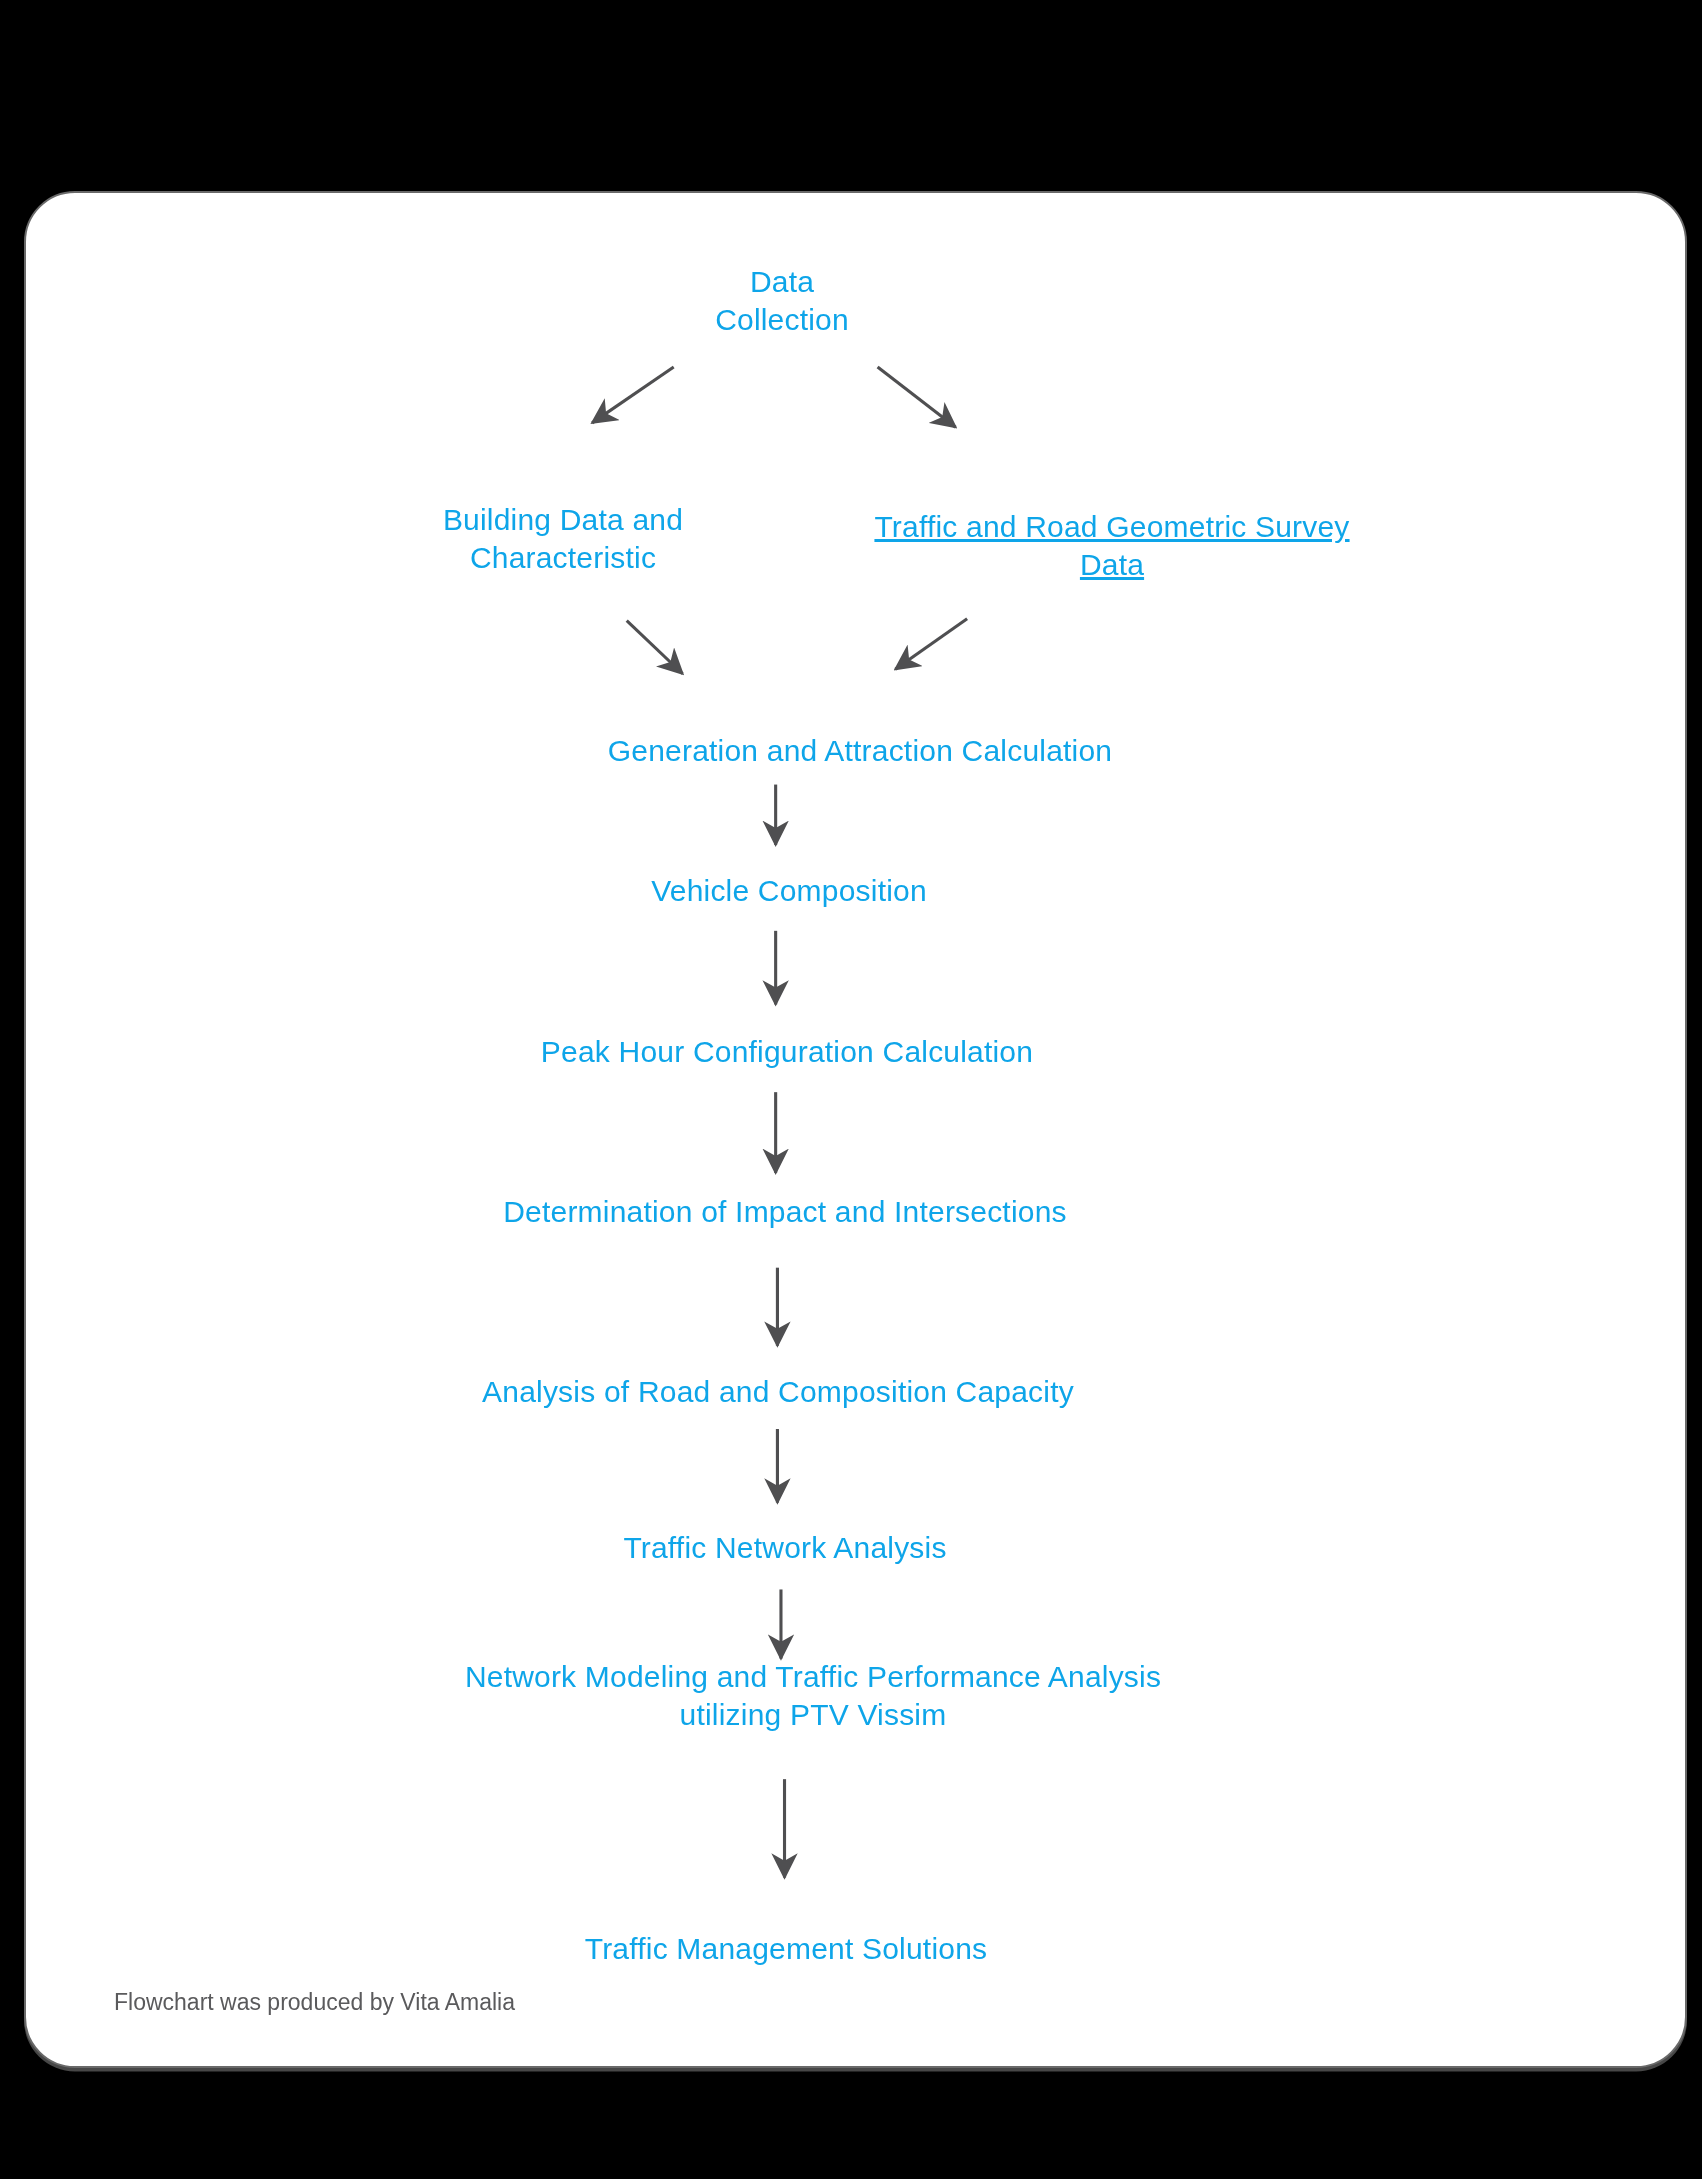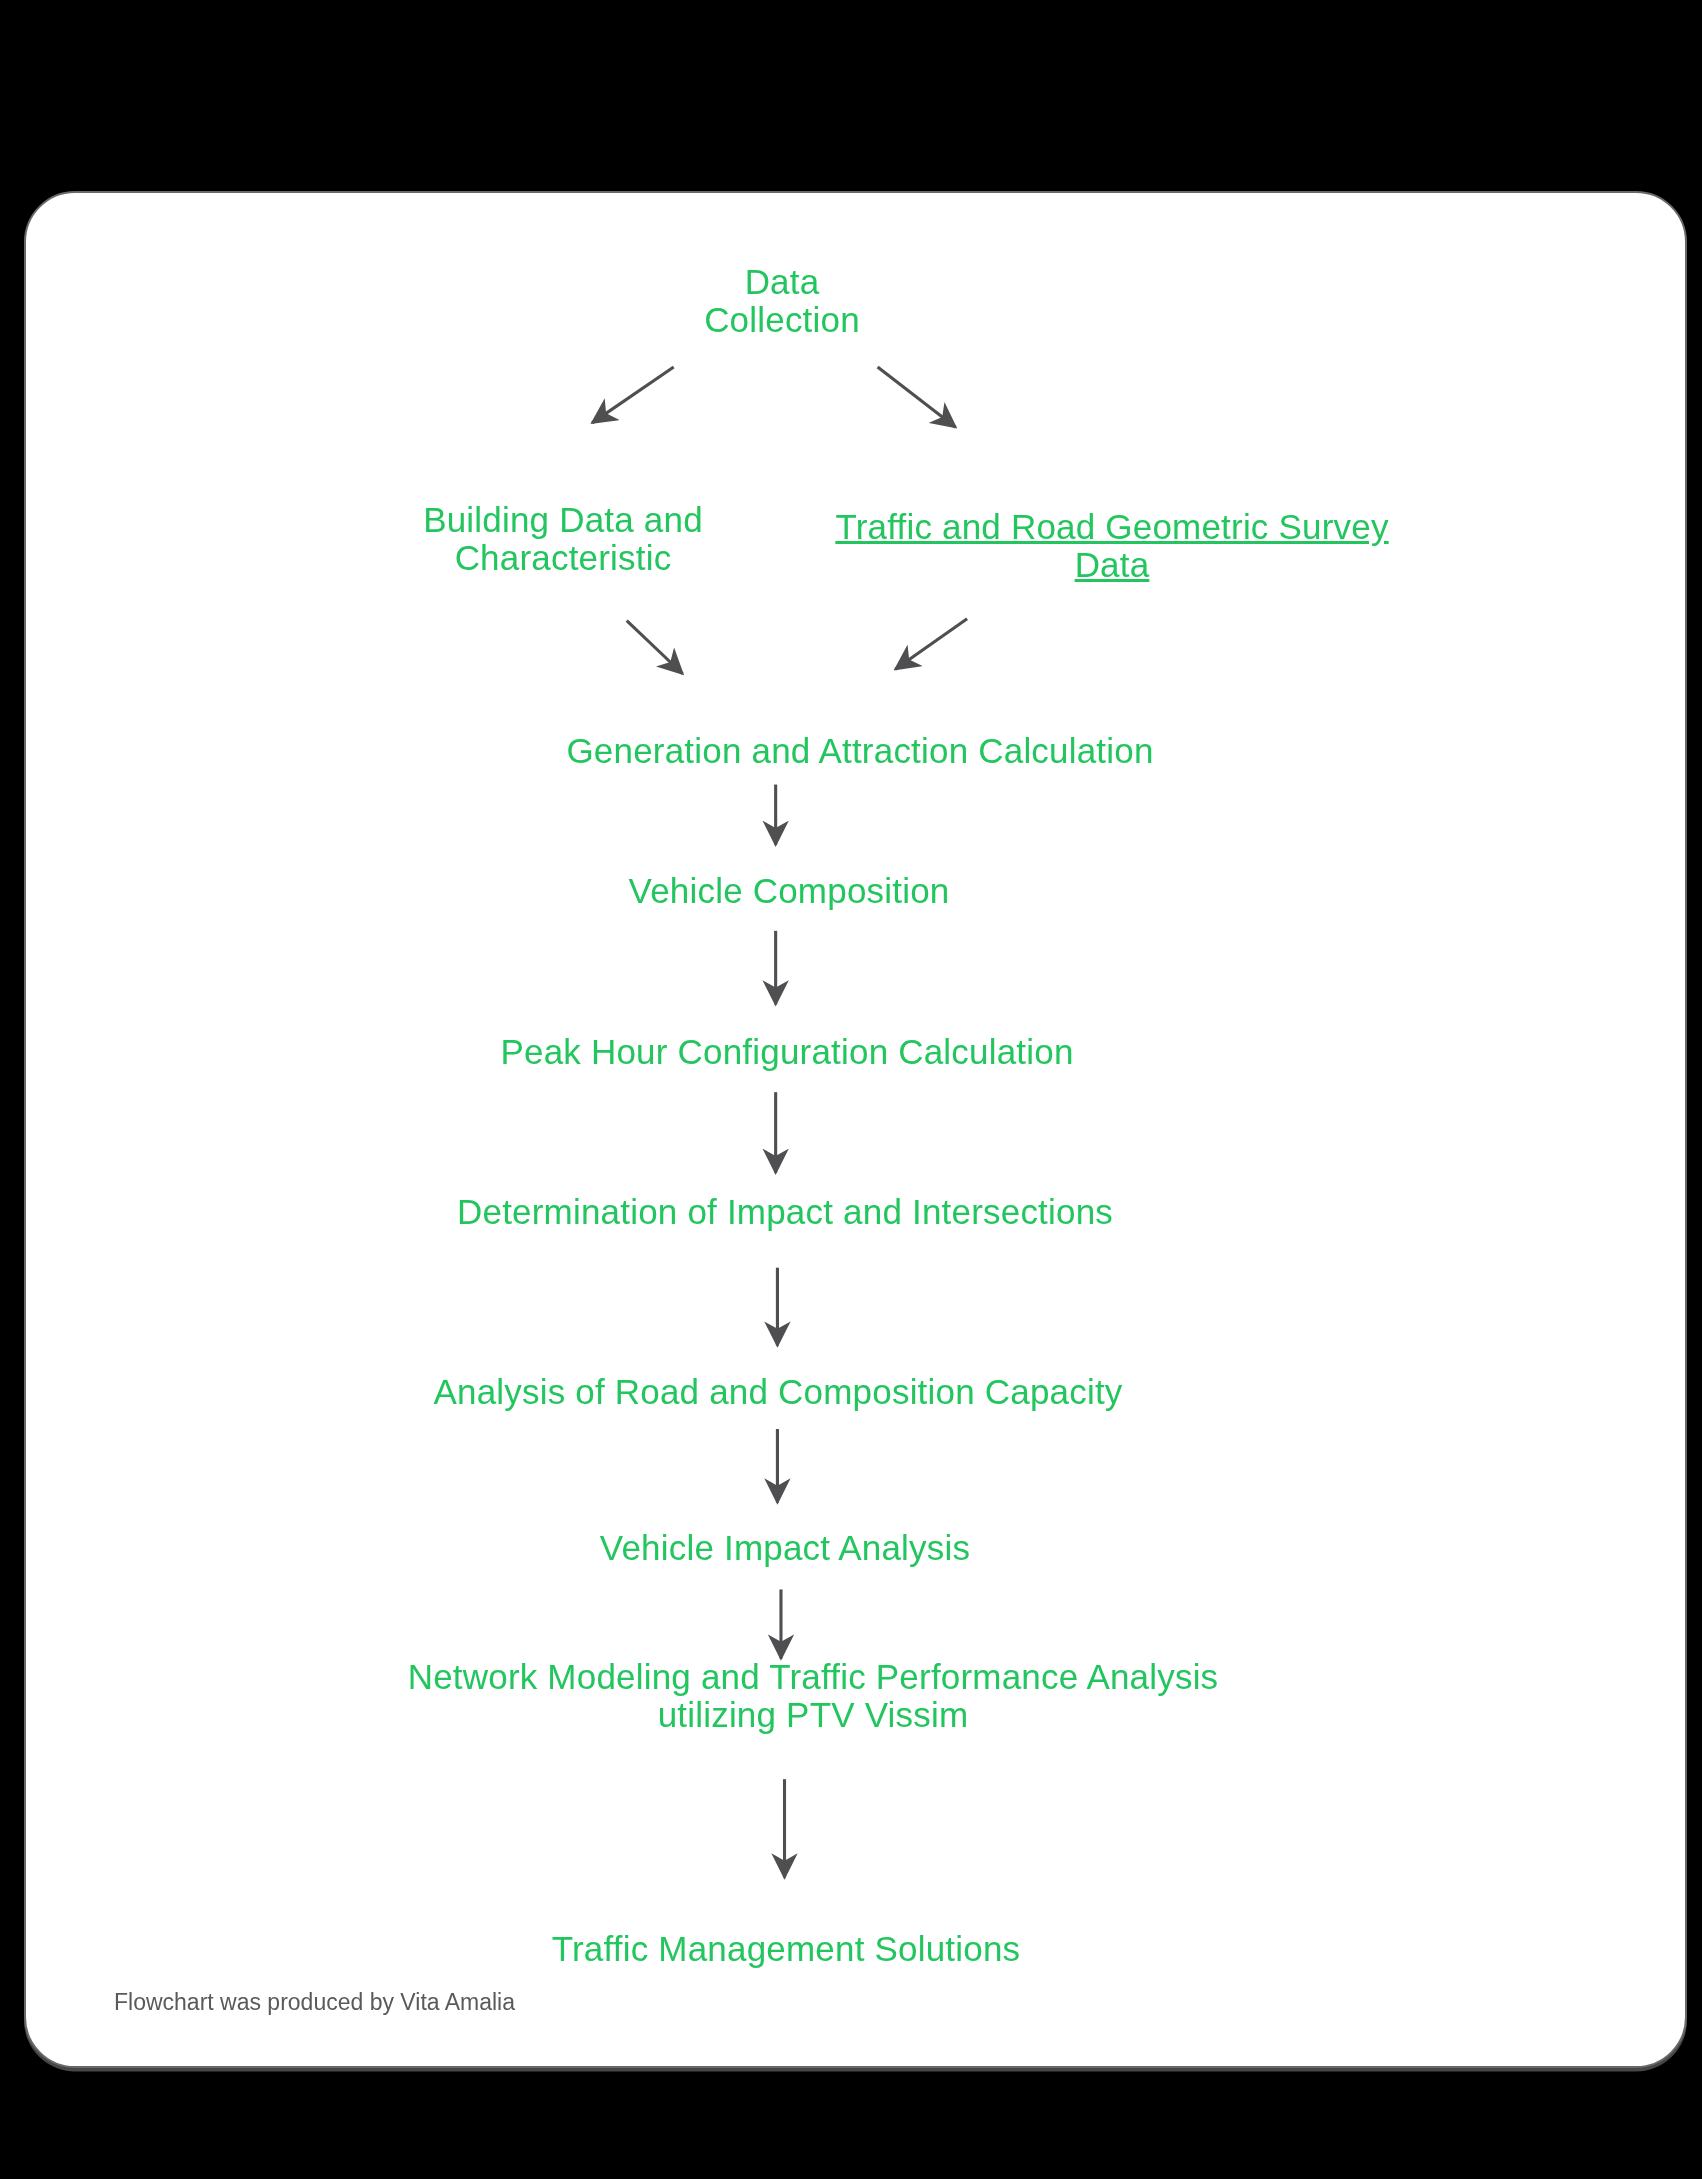--- a/index.html
+++ b/index.html
@@ -20,22 +20,22 @@
     height: 1877px;
     box-sizing: border-box;
     background: #ffffff;
     border: 2.7px solid #696969;
     border-radius: 51px;
     box-shadow: 0 3.5px 0 rgba(130,130,130,0.55);
   }
   .node {
     position: absolute;
     transform: translateX(-50%);
-    color: #22c55e;
-    font-size: 35px;
+    color: #0ea5e9;
+    font-size: 30px;
     line-height: 38px;
     text-align: center;
     white-space: pre-line;
     letter-spacing: 0.2px;
   }
   .footer-credit {
     position: absolute;
     left: 98px;
     top: 1989px;
     color: #5a5a5c;
@@ -94,19 +94,19 @@
 Collection</div>
 <div class="node" style="left:563px;  top:501px;">Building Data and
 Characteristic</div>
 <div class="node" style="left:1112px; top:508px;text-decoration:underline;">Traffic and Road Geometric Survey
 Data</div>
 <div class="node" style="left:860px;  top:732px;">Generation and Attraction Calculation</div>
 <div class="node" style="left:789px;  top:872px;">Vehicle Composition</div>
 <div class="node" style="left:787px;  top:1033px;">Peak Hour Configuration Calculation</div>
 <div class="node" style="left:785px;  top:1193px;">Determination of Impact and Intersections</div>
 <div class="node" style="left:778px;  top:1373px;">Analysis of Road and Composition Capacity</div>
-<div class="node" style="left:785px;  top:1529px;">Vehicle Impact Analysis</div>
+<div class="node" style="left:785px;  top:1529px;">Traffic Network Analysis</div>
 <div class="node" style="left:813px;  top:1658px;">Network Modeling and Traffic Performance Analysis
 utilizing PTV Vissim</div>
 <div class="node" style="left:786px;  top:1910px;margin-top:20px;">Traffic Management Solutions</div>
 
 <div class="footer-credit">Flowchart was produced by Vita Amalia</div>
 
 
 </body></html>

